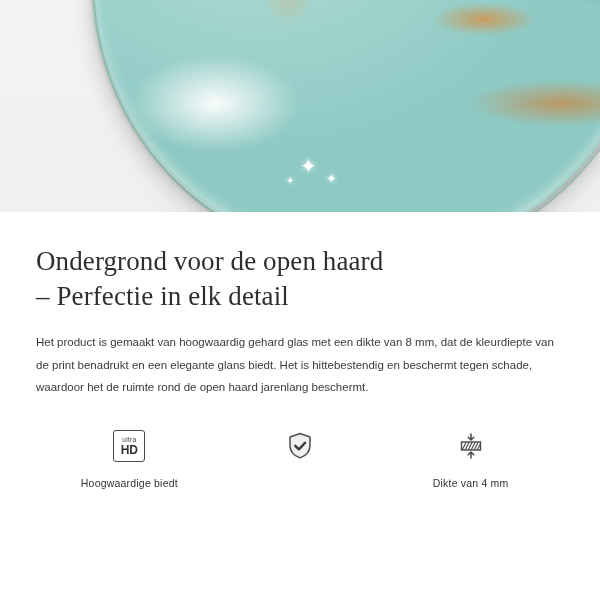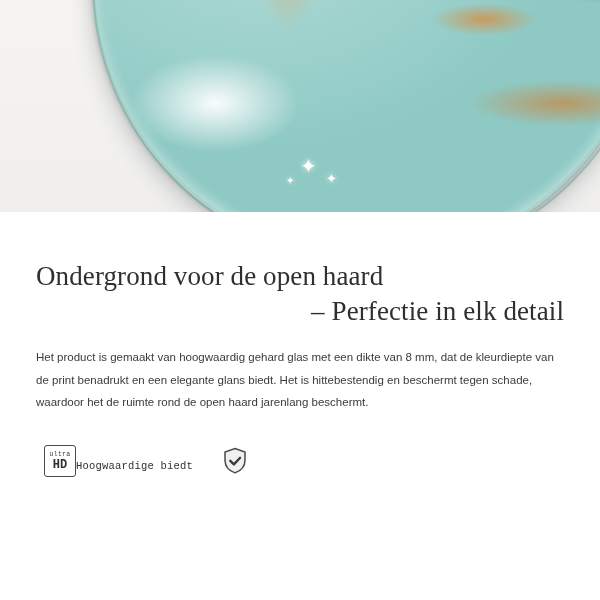--- a/index.html
+++ b/index.html
@@ -94,54 +94,52 @@
     line-height: 1;
     text-shadow: 0 0 6px rgba(255,255,255,0.9);
     user-select: none;
   }
   .sparkle.s1 { left: 300px; top: 156px; font-size: 20px; }
   .sparkle.s2 { left: 326px; top: 172px; font-size: 13px; }
   .sparkle.s3 { left: 286px; top: 176px; font-size: 10px; }
 
   
   .content {
-    padding: 24px 36px 0 36px;
-    margin-top: 23px;
+    padding: 32px 36px 0 36px;
   }
   h1.title {
     font-family: "Liberation Serif", serif;
     font-size: 27px;
     line-height: 1.28;
     font-weight: 400;
     color: #2f2f2f;
     margin: 0 0 18px 0;
     letter-spacing: 0.1px;
   }
-  .title .line2 { display: block; text-align: right; }
+  .title .line2 { display: block; }
   p.body {
     font-size: 11.5px;
     line-height: 1.95;
     color: #3b3b3b;
     margin: 0;
     max-width: 528px;
   }
 
   
   .features {
     margin: 26px 8px 0 8px;
     display: grid;
     grid-template-columns: repeat(3, 1fr);
     row-gap: 18px;
   }
   .feature {
     display: flex;
-    flex-direction: row;
+    flex-direction: column;
     align-items: center;
     justify-content: flex-start;
-    font-family: Liberation Mono, monospace;
   }
   .feature-icon {
     height: 44px;
     display: flex;
     align-items: center;
     justify-content: center;
   }
   .feature-label {
     margin-top: 9px;
     font-size: 10.5px;
@@ -214,16 +212,34 @@
         <div class="feature-icon">
           <svg width="40" height="40" viewBox="0 0 40 40" fill="none">
             <path d="M20 7.5l10 3.6v8.2c0 6.1-4.2 10.6-10 12.6-5.8-2-10-6.5-10-12.6v-8.2L20 7.5z" fill="#f0f0ee" stroke="#4a4a4a" stroke-width="1.5"></path>
             <path d="M15.3 19.8l3.6 3.6 6.2-6.6" stroke="#3a3a3a" stroke-width="2.4" stroke-linecap="round" stroke-linejoin="round"></path>
           </svg>
         </div>
       </div>
 
 
 
+      <div class="feature">
+        <div class="feature-icon">
+          <svg width="40" height="40" viewBox="0 0 40 40" fill="none" stroke="#4a4a4a" stroke-width="1.5" stroke-linecap="round">
+            <path d="M20 8v5.5M17.2 11.2L20 14l2.8-2.8" stroke-linejoin="round"></path>
+            <path d="M20 32v-5.5M17.2 28.8L20 26l2.8 2.8" stroke-linejoin="round"></path>
+            <rect x="10.5" y="16" width="19" height="8" stroke="#4a4a4a" stroke-width="1.4"></rect>
+            <g stroke-width="1.1">
+              <line x1="11.5" y1="23.5" x2="15" y2="16.5"></line>
+              <line x1="14.5" y1="23.5" x2="18" y2="16.5"></line>
+              <line x1="17.5" y1="23.5" x2="21" y2="16.5"></line>
+              <line x1="20.5" y1="23.5" x2="24" y2="16.5"></line>
+              <line x1="23.5" y1="23.5" x2="27" y2="16.5"></line>
+              <line x1="26.5" y1="23.5" x2="29" y2="18.5"></line>
+            </g>
+          </svg>
+        </div>
+        <div class="feature-label">Dikte van 4 mm</div>
+      </div>
 
     </div>
   </div>
 </div>
 
 </body></html>

